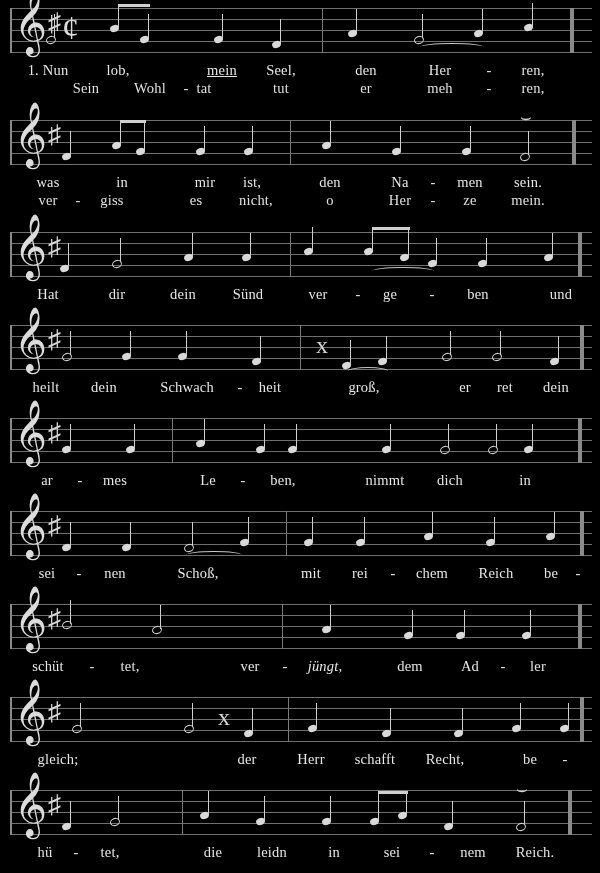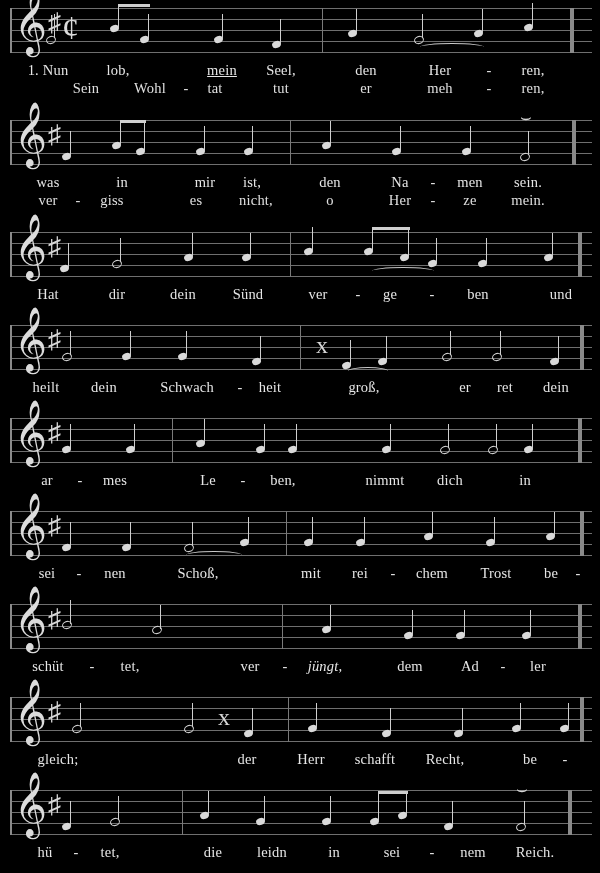--- a/index.html
+++ b/index.html
@@ -191,21 +191,21 @@
       <span class="syl" style="left:281px;">Seel,</span>
       <span class="syl" style="left:366px;">den</span>
       <span class="syl" style="left:440px;">Her</span>
       <span class="syl" style="left:489px;">-</span>
       <span class="syl" style="left:533px;">ren,</span>
     </div>
     <div class="lyricline verse2">
       <span class="syl" style="left:86px;">Sein</span>
       <span class="syl" style="left:150px;">Wohl</span>
       <span class="syl" style="left:186px;">-</span>
-      <span class="syl" style="left:215px;">tat</span>
+      <span class="syl" style="left:204px;">tat</span>
       <span class="syl" style="left:281px;">tut</span>
       <span class="syl" style="left:366px;">er</span>
       <span class="syl" style="left:440px;">meh</span>
       <span class="syl" style="left:489px;">-</span>
       <span class="syl" style="left:533px;">ren,</span>
     </div>
   </div>
 
   <div class="system" style="height:112px;">
     <div class="staff">
@@ -453,21 +453,21 @@
     </div>
     <div class="lyricline">
       <span class="syl" style="left:47px;">sei</span>
       <span class="syl" style="left:79px;">-</span>
       <span class="syl" style="left:115px;">nen</span>
       <span class="syl" style="left:198px;">Schoß,</span>
       <span class="syl" style="left:311px;">mit</span>
       <span class="syl" style="left:360px;">rei</span>
       <span class="syl" style="left:393px;">-</span>
       <span class="syl" style="left:432px;">chem</span>
-      <span class="syl" style="left:496px;">Trost</span>
+      <span class="syl" style="left:496px;">Reich</span>
       <span class="syl" style="left:551px;">be</span>
       <span class="syl" style="left:578px;">-</span>
     </div>
   </div>
 
   <div class="system" style="height:93px;">
     <div class="staff">
       <div class="lines">
           <i></i>
           <i></i>

